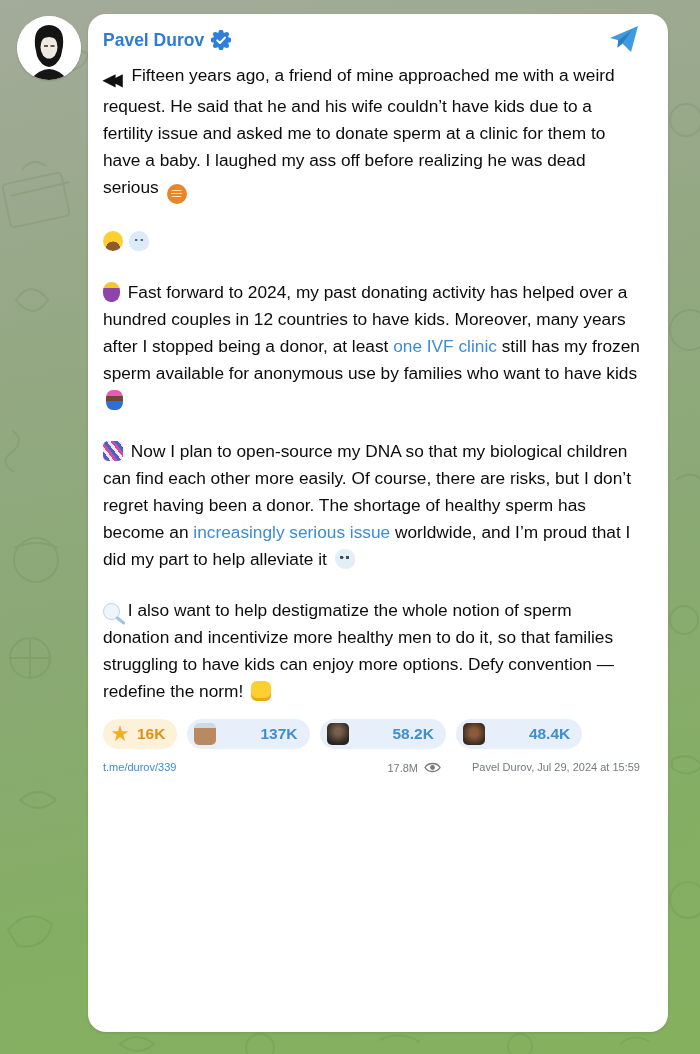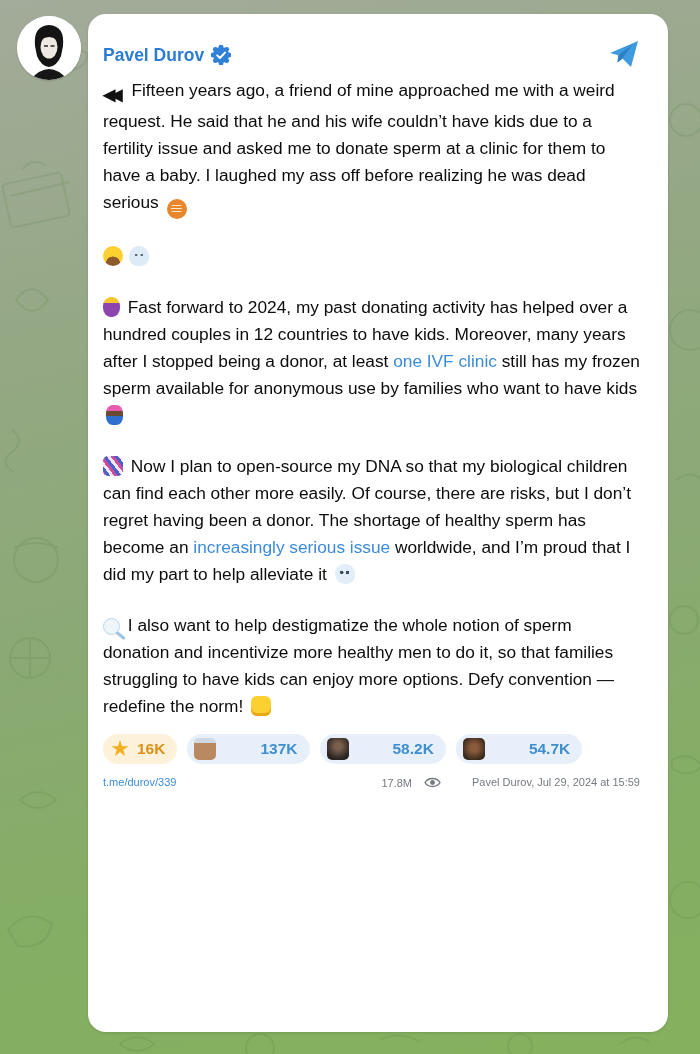--- a/index.html
+++ b/index.html
@@ -5,21 +5,21 @@
   html,body{margin:0;padding:0;}
   body{
     width:700px;height:1054px;position:relative;overflow:hidden;
     font-family:"Liberation Sans", sans-serif;
     background:linear-gradient(168deg,#a3ab9a 0%,#95a885 28%,#8aa974 55%,#84ae63 80%,#85b15e 100%);
   }
   .doodles{position:absolute;inset:0;z-index:0;}
   .card{
     position:absolute;left:88px;top:14px;width:580px;height:1018px;z-index:2;
     background:#ffffff;border-radius:18px;box-sizing:border-box;
-    padding:26px 28px 12px 15px;box-shadow:0 1px 3px rgba(0,0,0,.12);
+    padding:11px 28px 12px 15px;box-shadow:0 1px 3px rgba(0,0,0,.12);
   }
   .avatar{
     position:absolute;left:17px;top:16px;width:64px;height:64px;border-radius:50%;
     background:#ffffff;z-index:3;overflow:hidden;box-shadow:0 1px 2px rgba(0,0,0,.15);
   }
   .hdr{display:flex;align-items:center;height:30px;}
   .chname{color:#2d7cd4;font-weight:bold;font-size:17.5px;cursor:pointer;}
   .vbadge{margin-left:7px;display:inline-flex;}
   .plane{margin-left:auto;display:inline-flex;cursor:pointer;}
   .msg{margin-top:7px;font-size:17.3px;line-height:27px;color:#0c0c0c;}
@@ -58,21 +58,21 @@
   .rcount{line-height:1;}
   .ricon{display:inline-flex;align-items:center;justify-content:center;}
   .star-emoji{color:#f2b01e;font-size:19px;width:20px;height:20px;}
   .img-emoji{width:22px;height:22px;border-radius:5px;}
   .shirtless-man-emoji{background:linear-gradient(180deg,#cfd9e2 0 22%,#b98a62 22% 100%);}
   .man-face-emoji{background:radial-gradient(circle at 50% 38%,#7a5f4e 18%,#2a2420 72%);}
   .monkey-face-emoji{background:radial-gradient(circle at 50% 45%,#8a5a3a 24%,#3a2a1e 75%),#2f4d2a;}
   
   .ftr{display:flex;align-items:flex-start;font-size:11px;color:#757a80;}
   .permalink{color:#3c8bd9;text-decoration:none;cursor:pointer;}
-  .views{margin-left:auto;display:inline-flex;align-items:center;gap:12px;}
+  .views{margin-left:auto;display:inline-flex;align-items:center;gap:6px;}
   .meta{margin-left:31px;}
 </style>
 </head>
 <body>
 
 <svg class="doodles" width="700" height="1054" viewBox="0 0 700 1054">
   <g fill="none" stroke="#4f7a3d" stroke-width="2" opacity="0.16">
     <rect x="6" y="178" width="60" height="44" rx="4" transform="rotate(-12 36 200)"></rect>
     <path d="M10 196 l60 -14 M22 170 q10 -14 24 -4"></path>
     <circle cx="36" cy="560" r="22"></circle>
@@ -152,21 +152,21 @@
       <div class="pill blue">
         <span class="ricon img-emoji shirtless-man-emoji"></span>
         <span class="rcount">137K</span>
       </div>
       <div class="pill blue">
         <span class="ricon img-emoji man-face-emoji"></span>
         <span class="rcount">58.2K</span>
       </div>
       <div class="pill blue">
         <span class="ricon img-emoji monkey-face-emoji"></span>
-        <span class="rcount">54.7K</span>
+        <span class="rcount">48.4K</span>
       </div>
     </div>
 
   <div class="ftr">
     <a class="permalink">t.me/durov/339</a>
     <span class="views">
       <span>17.8M</span>
       <span>
         <svg width="17" height="13" viewBox="0 0 17 13">
           <path d="M1 6.5 C4.2 1.2 12.8 1.2 16 6.5 C12.8 11.8 4.2 11.8 1 6.5 Z" fill="none" stroke="#757a80" stroke-width="1.4"></path>

